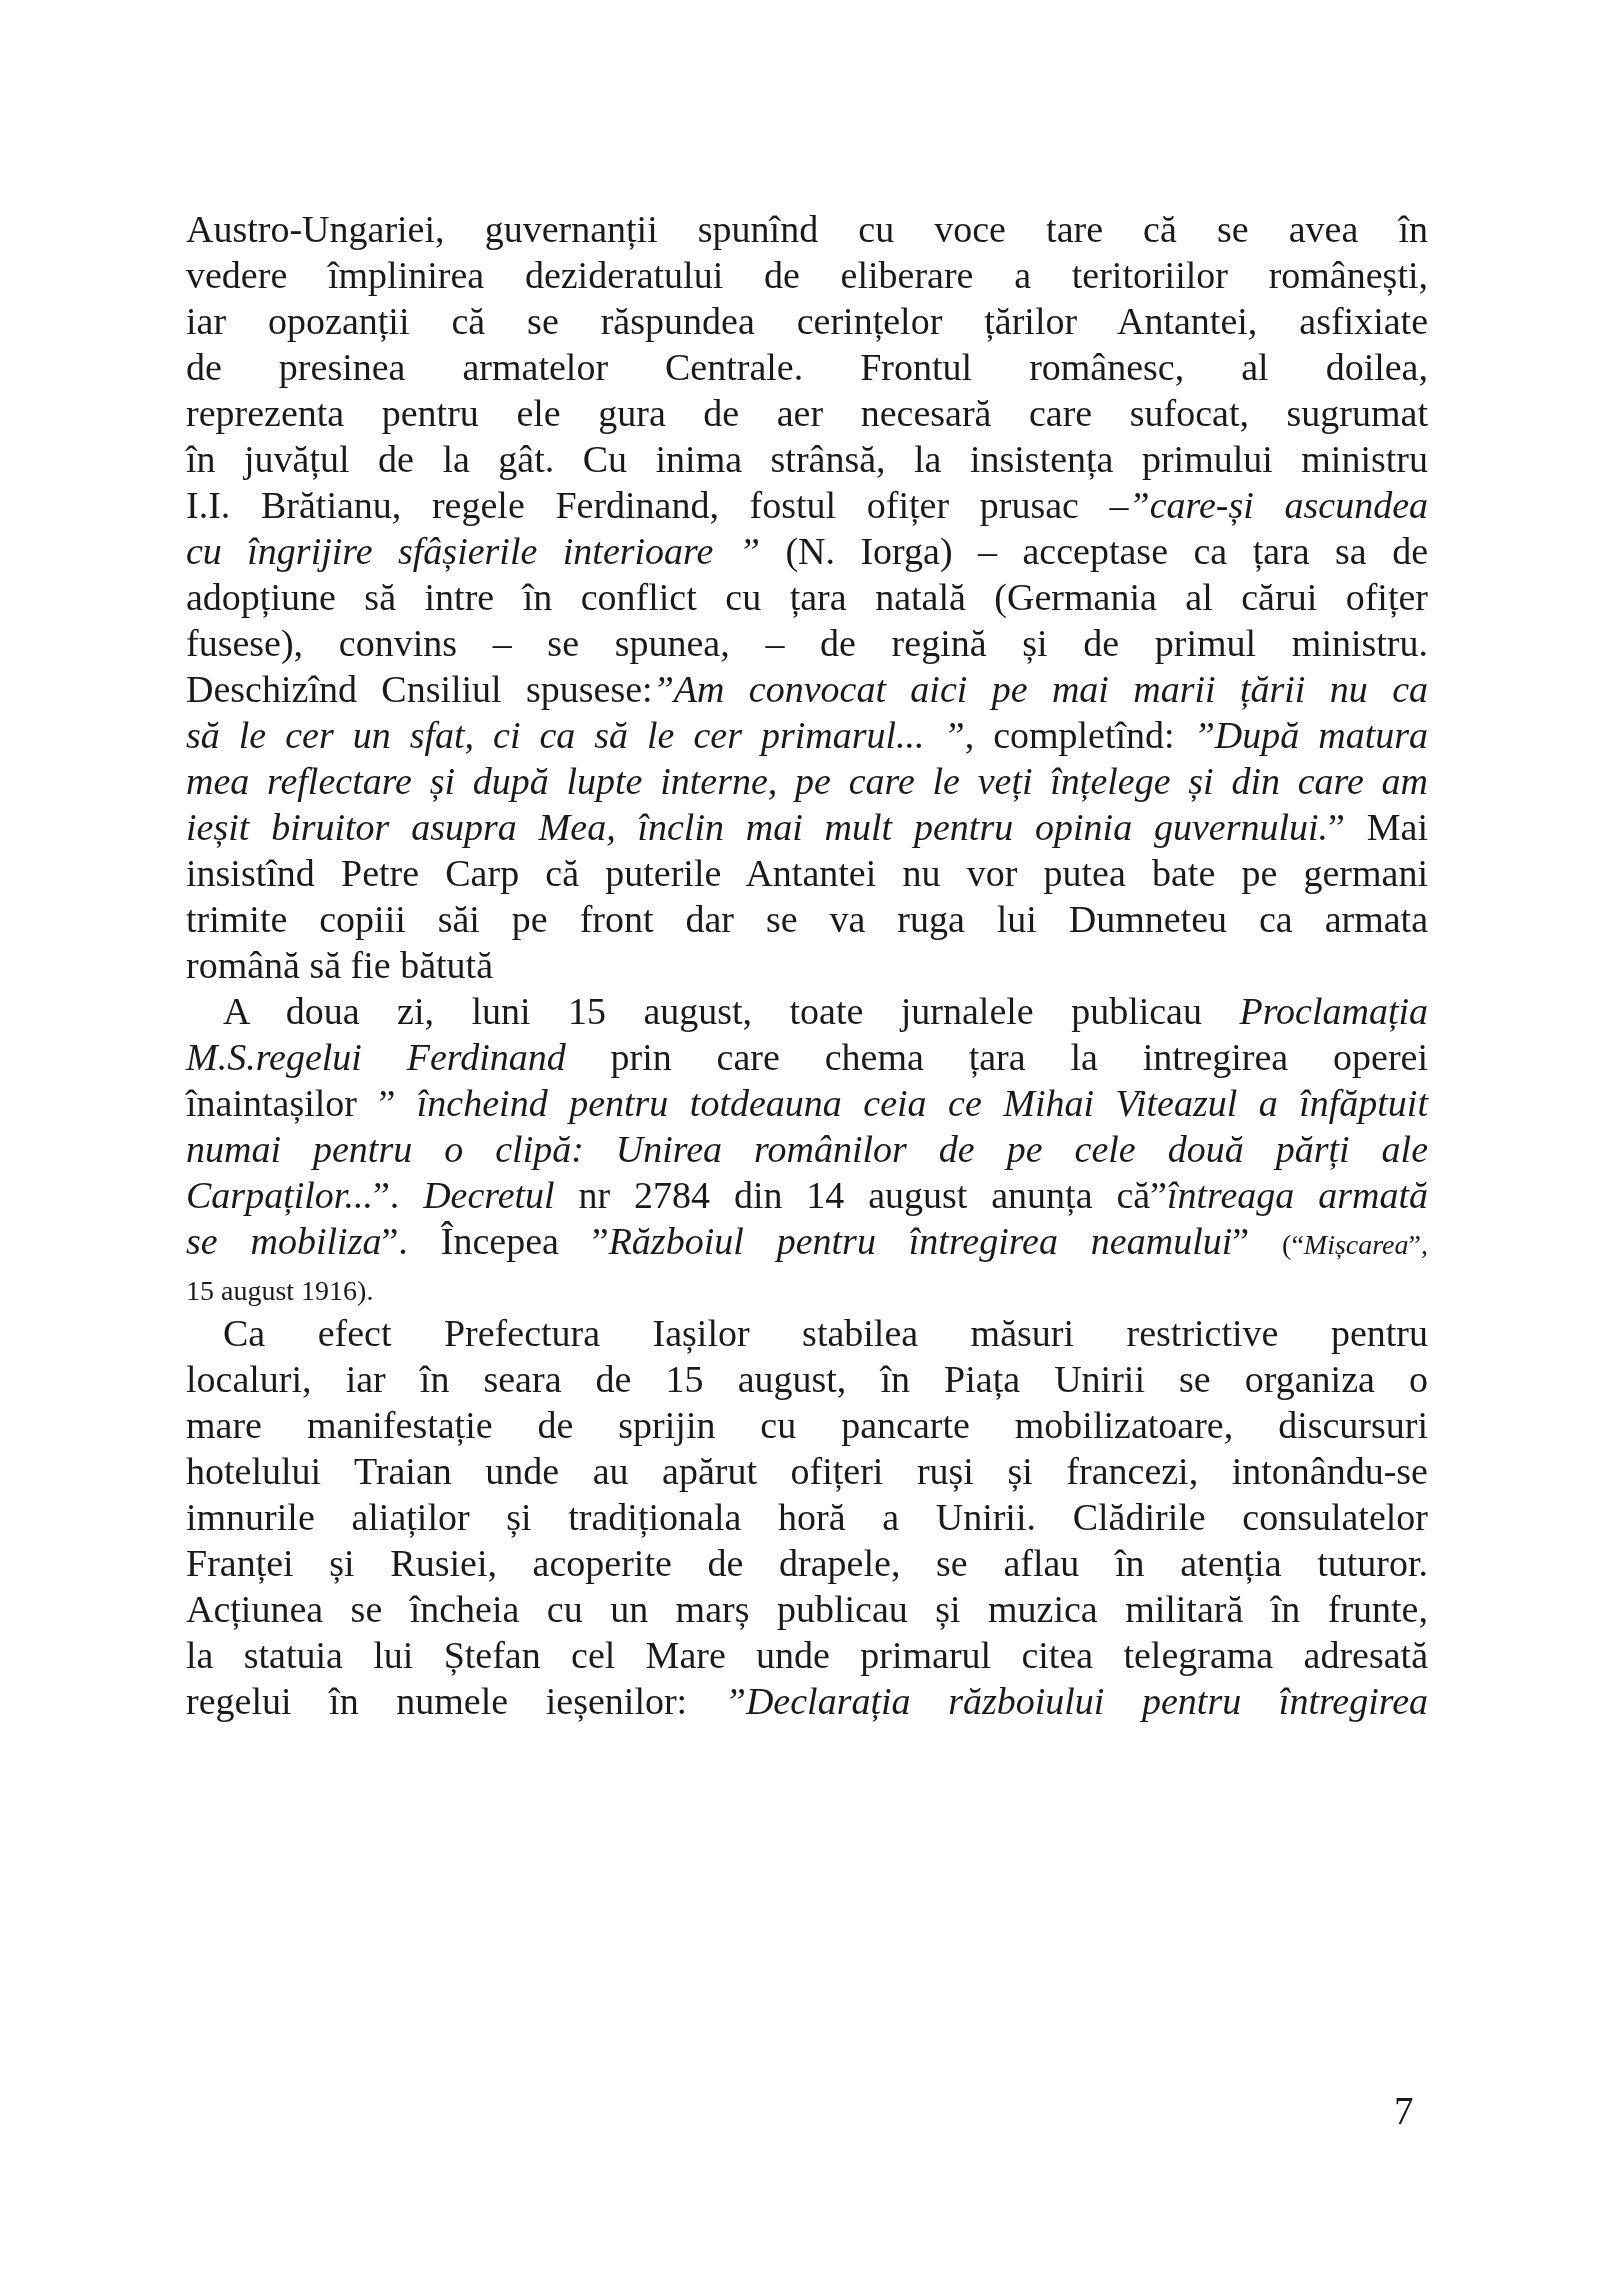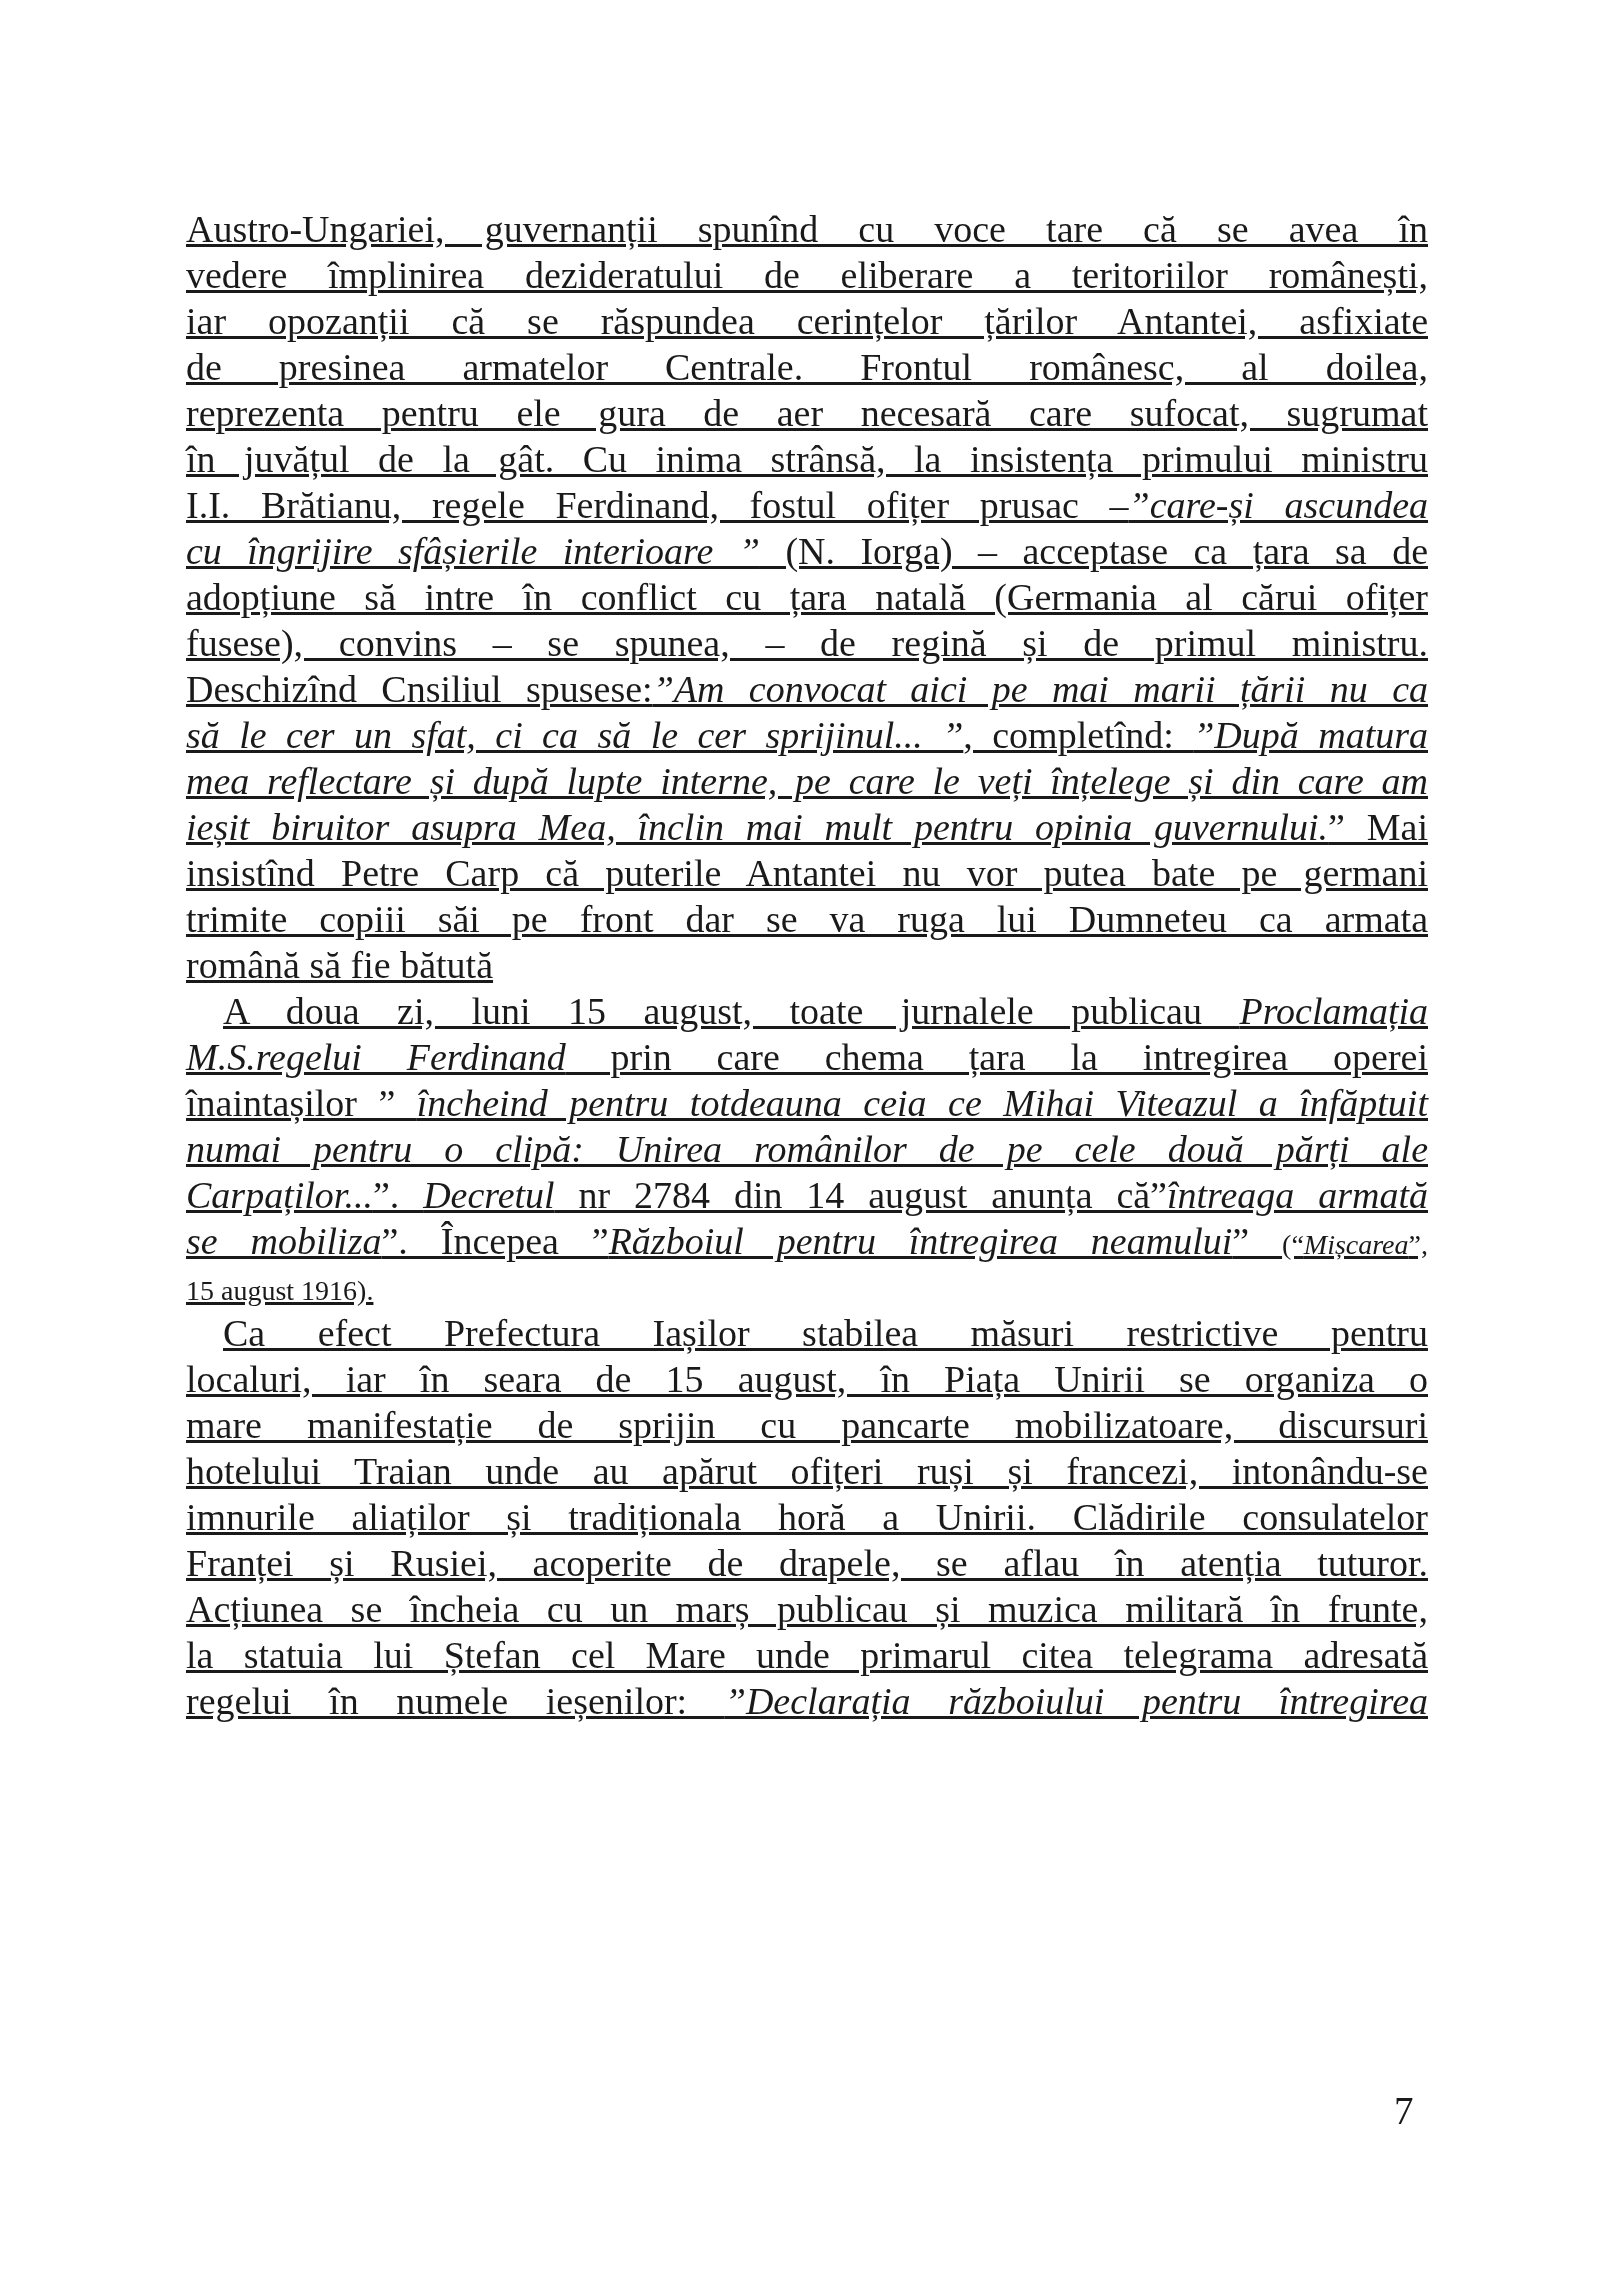--- a/index.html
+++ b/index.html
@@ -6,21 +6,20 @@
   body { width: 1613px; height: 2289px; position: relative; overflow: hidden; }
   .page {
     position: absolute;
     left: 186px;
     top: 206px;
     width: 1242px;
     font-family: "Liberation Serif", "DejaVu Serif", serif;
     font-size: 38px;
     line-height: 46px;
     color: #1a1a1a;
-    text-decoration: underline;
   }
   .line {
     display: block;
     height: 46px;
     white-space: nowrap;
     text-align: justify;
     text-align-last: justify;
   }
   .line.last { text-align-last: left; }
   .line.indent { padding-left: 37px; }
@@ -44,21 +43,21 @@
       <span class="line"><span>vedere împlinirea dezideratului de eliberare a teritoriilor românești,</span></span>
       <span class="line"><span>iar opozanții că se răspundea cerințelor țărilor Antantei, asfixiate</span></span>
       <span class="line"><span>de presinea armatelor Centrale. Frontul românesc, al doilea,</span></span>
       <span class="line"><span>reprezenta pentru ele gura de aer necesară care sufocat, sugrumat</span></span>
       <span class="line"><span>în juvățul de la gât. Cu inima strânsă, la insistența primului ministru</span></span>
       <span class="line"><span>I.I. Brătianu, regele Ferdinand, fostul ofițer prusac –</span><span class="it">”care-și ascundea</span></span>
       <span class="line"><span class="it">cu îngrijire sfâșierile interioare ”</span><span> (N. Iorga) – acceptase ca țara sa de</span></span>
       <span class="line"><span>adopțiune să intre în conflict cu țara natală (Germania al cărui ofițer</span></span>
       <span class="line"><span>fusese), convins – se spunea, – de regină și de primul ministru.</span></span>
       <span class="line"><span>Deschizînd Cnsiliul spusese:</span><span class="it">”Am convocat aici pe mai marii țării nu ca</span></span>
-      <span class="line"><span class="it">să le cer un sfat, ci ca să le cer sprijinul... ”</span><span>, completînd: </span><span class="it">”După matura</span></span>
+      <span class="line"><span class="it">să le cer un sfat, ci ca să le cer primarul... ”</span><span>, completînd: </span><span class="it">”După matura</span></span>
       <span class="line"><span class="it">mea reflectare și după lupte interne, pe care le veți înțelege și din care am</span></span>
       <span class="line"><span class="it">ieșit biruitor asupra Mea, înclin mai mult pentru opinia guvernului.</span><span>” Mai</span></span>
       <span class="line"><span>insistînd Petre Carp că puterile Antantei nu vor putea bate pe germani</span></span>
     </div>
     <div>
       <span class="line"><span>trimite copiii săi pe front dar se va ruga lui Dumneteu ca armata</span></span>
       <span class="line last"><span>română să fie bătută</span></span>
     </div>
     <div>
       <span class="line indent"><span>A doua zi, luni 15 august, toate jurnalele publicau </span><span class="it">Proclamația</span></span>

